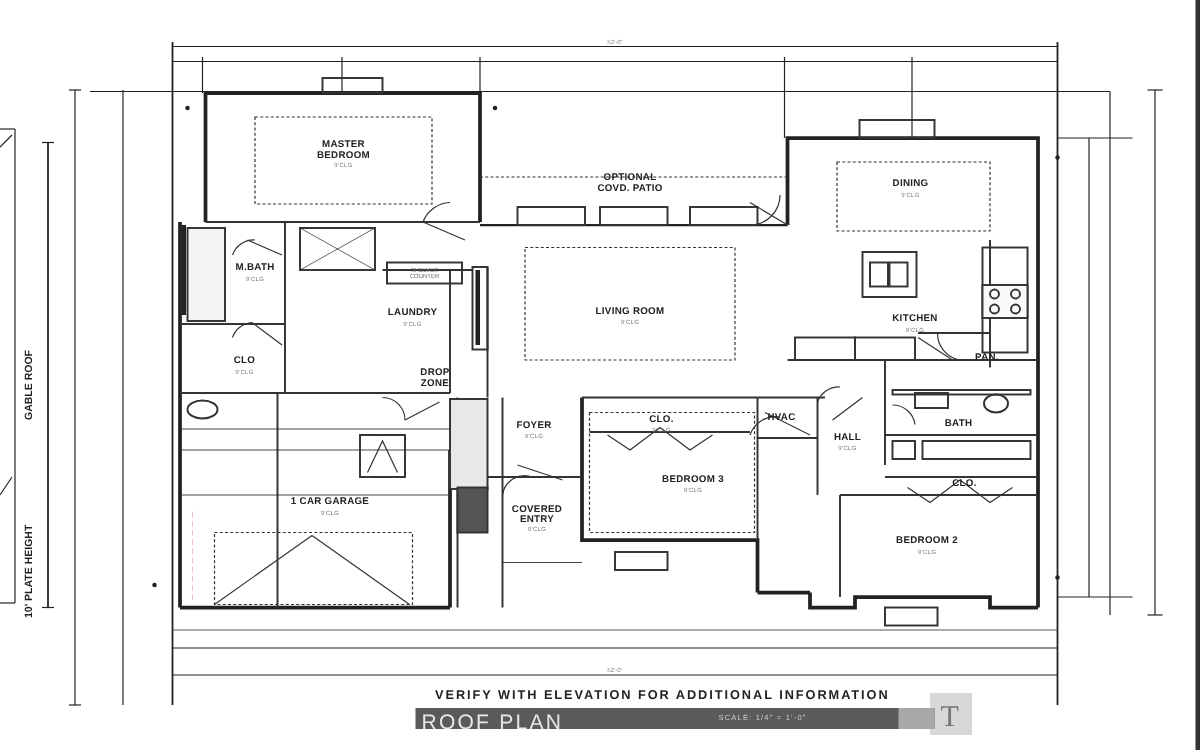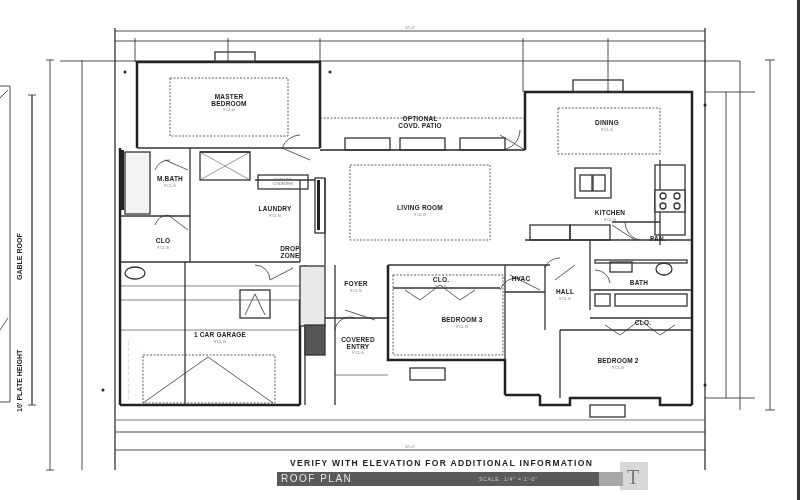--- a/index.html
+++ b/index.html
@@ -7,21 +7,21 @@
   .canvas { position: absolute; left: 0; top: 0; width: 800px; height: 500px; }
   svg.plan { position: absolute; left: 0; top: 0; }
   .lbl { position: absolute; font-family: "Liberation Sans", sans-serif; font-weight: bold; color: #222; text-align: center; line-height: 1; white-space: nowrap; transform: translateX(-50%); }
   .room { font-size: 6.5px; letter-spacing: 0.2px; }
   .sub { font-size: 4px; color: #777; font-weight: normal; display: block; margin-top: 1px; }
   .tiny { font-size: 4px; color: #666; font-weight: normal; }
   .vtext { position: absolute; font-size: 7px; font-weight: bold; color: #222; transform: rotate(-90deg); transform-origin: left top; white-space: nowrap; font-family: "Liberation Sans", sans-serif; }
   .redtext { position: absolute; font-size: 4px; color: #d46a6a; transform: rotate(-90deg); transform-origin: left top; white-space: nowrap; letter-spacing: 0.5px; }
   .verify { position: absolute; left: 290px; top: 458px; font-size: 8.5px; font-weight: bold; letter-spacing: 1.3px; color: #222; white-space: nowrap; }
   .titlebar { position: absolute; left: 277px; top: 472px; width: 346px; height: 14px; background: #5a5a5a; }
-  .titlebar .name { position: absolute; left: 4px; top: 1px; font-size: 10px; color: #e6e6e6; letter-spacing: 1.5px; }
+  .titlebar .name { position: absolute; left: 4px; top: 1px; font-size: 14px; color: #e6e6e6; letter-spacing: 1.5px; }
   .titlebar .scale { position: absolute; left: 202px; top: 4px; font-size: 5px; color: #cfcfcf; letter-spacing: 0.8px; }
   .titlebar .tail { position: absolute; left: 322px; top: 0; width: 24px; height: 14px; background: #a8a8a8; }
   .logo { position: absolute; left: 617px; top: 458px; width: 160px; height: 34px; }
   .logo .script { position: absolute; left: 37px; top: 3px; font-family: "DejaVu Serif", serif; font-style: italic; font-size: 10px; color: #8a8a8a; white-space: nowrap; }
   .logo .org { position: absolute; left: 30px; top: 14px; font-size: 4.5px; color: #8a8a8a; white-space: nowrap; }
   .logo .mls { position: absolute; left: 52px; top: 21px; font-size: 10px; font-weight: bold; color: #666; letter-spacing: 0.5px; white-space: nowrap; }
   .rightstrip { position: absolute; left: 797px; top: 0; width: 3px; height: 500px; background: #333; }
   .dim { position: absolute; font-size: 4px; color: #888; transform: translateX(-50%); white-space: nowrap; }
 </style>
 </head>

